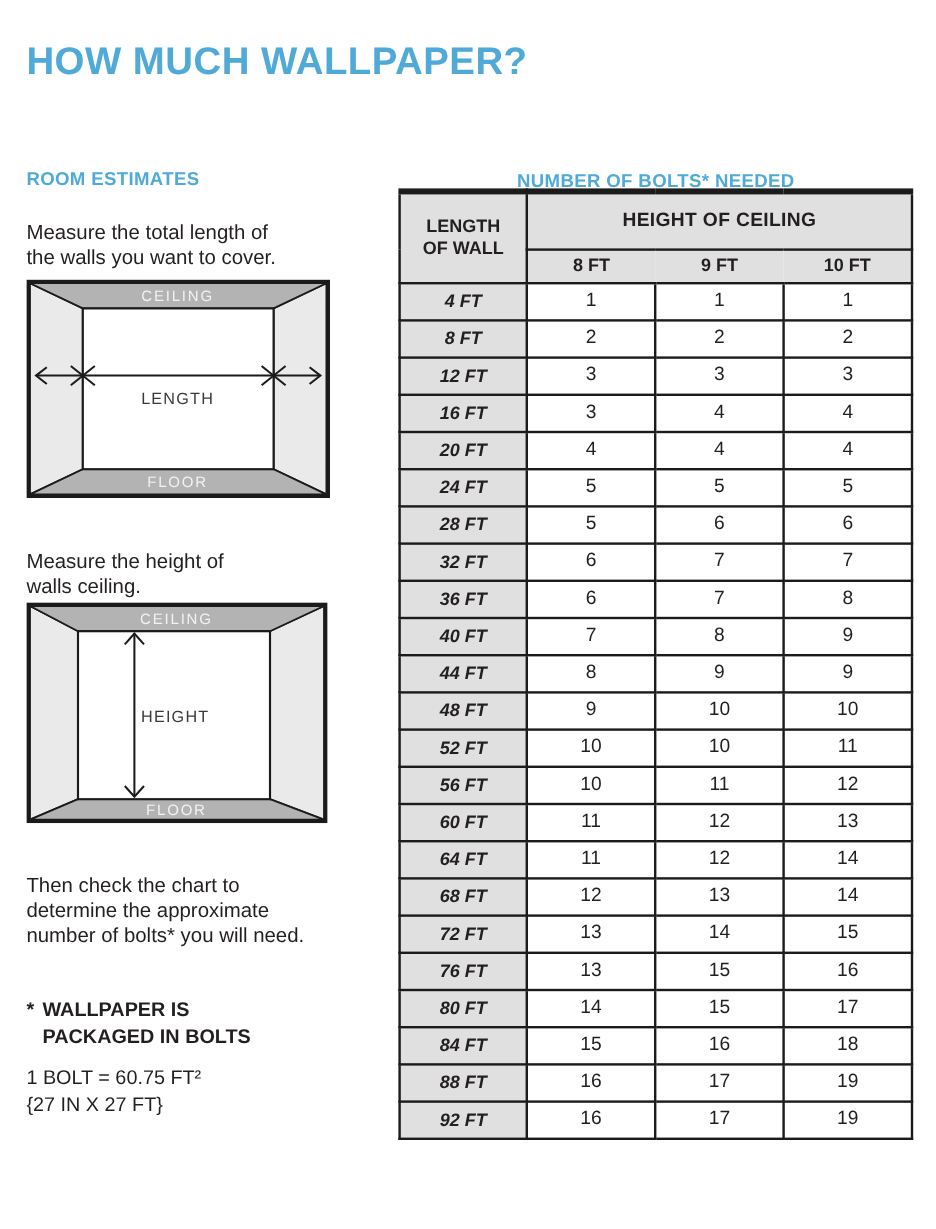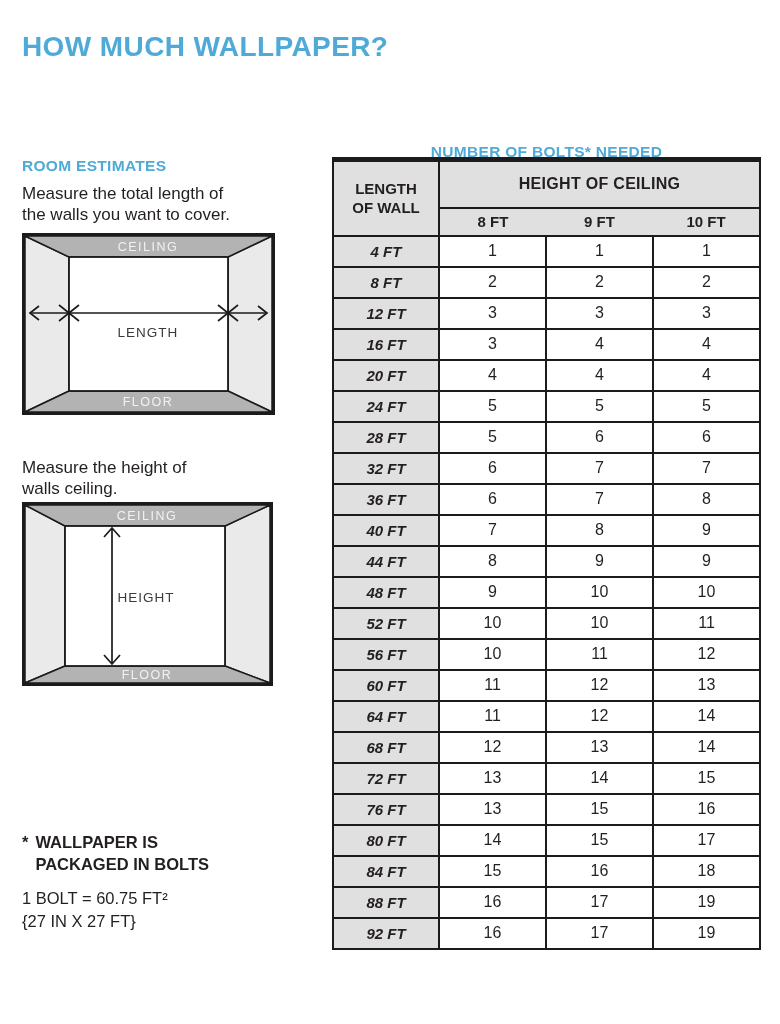--- a/index.html
+++ b/index.html
@@ -11,26 +11,26 @@
     --wall-gray: #EAEAEA;
   }
   * { box-sizing: border-box; }
   html, body { margin: 0; padding: 0; background: #fff; }
   .page {
     position: relative; width: 780px; height: 1024px; background: #fff;
     font-family: "Liberation Sans", sans-serif; color: var(--ink); overflow: hidden;
   }
   .page-title {
     position: absolute; left: 22px; top: 12px;
-    font-size: 28px; font-weight: bold; color: var(--accent); letter-spacing: 0.4px;
+    font-size: 32px; font-weight: bold; color: var(--accent); letter-spacing: 0.4px;
   }
   .section-heading {
     font-size: 15.5px; font-weight: bold; color: var(--accent); letter-spacing: 0.3px;
   }
-  .heading-room { position: absolute; left: 22px; top: 144px; }
+  .heading-room { position: absolute; left: 22px; top: 128px; }
   .heading-table { position: absolute; left: 332px; top: 130px; width: 429px; text-align: center; }
   .body-text { font-size: 17px; line-height: 21px; white-space: pre-line; }
   .txt-measure-length { position: absolute; left: 22px; top: 166px; }
   .txt-measure-height { position: absolute; left: 22px; top: 440px; }
   .txt-check-chart   { position: absolute; left: 22px; top: 710px; }
   .diagram1 { position: absolute; left: 22px; top: 233px; }
   .diagram2 { position: absolute; left: 22px; top: 502px; }
   .footnote {
     position: absolute; left: 22px; top: 831px;
     font-size: 16.5px; font-weight: bold; line-height: 22px;
@@ -121,20 +121,23 @@
     <text class="band-label" x="125" y="18" text-anchor="middle">CEILING</text>
     <text class="band-label" x="125" y="177" text-anchor="middle">FLOOR</text>
     <g>
       <line class="arrow" x1="90" y1="26" x2="90" y2="162"></line>
       <polyline class="arrow" points="82,35 90,26 98,35"></polyline>
       <polyline class="arrow" points="82,153 90,162 98,153"></polyline>
     </g>
     <text class="dim-label" x="124" y="100" text-anchor="middle">HEIGHT</text>
   </svg>
 
+  <p class="body-text txt-check-chart">Then check the chart to
+determine the approximate
+number of bolts* you will need.</p>
 
   <div class="footnote">
     <span class="fn-star">*</span><span class="fn-text">WALLPAPER IS
 PACKAGED IN BOLTS</span>
   </div>
 
   <div class="bolt-info">1 BOLT = 60.75 FT²
 {27 IN X 27 FT}</div>
 
   <h2 class="section-heading heading-table">NUMBER OF BOLTS* NEEDED</h2>

